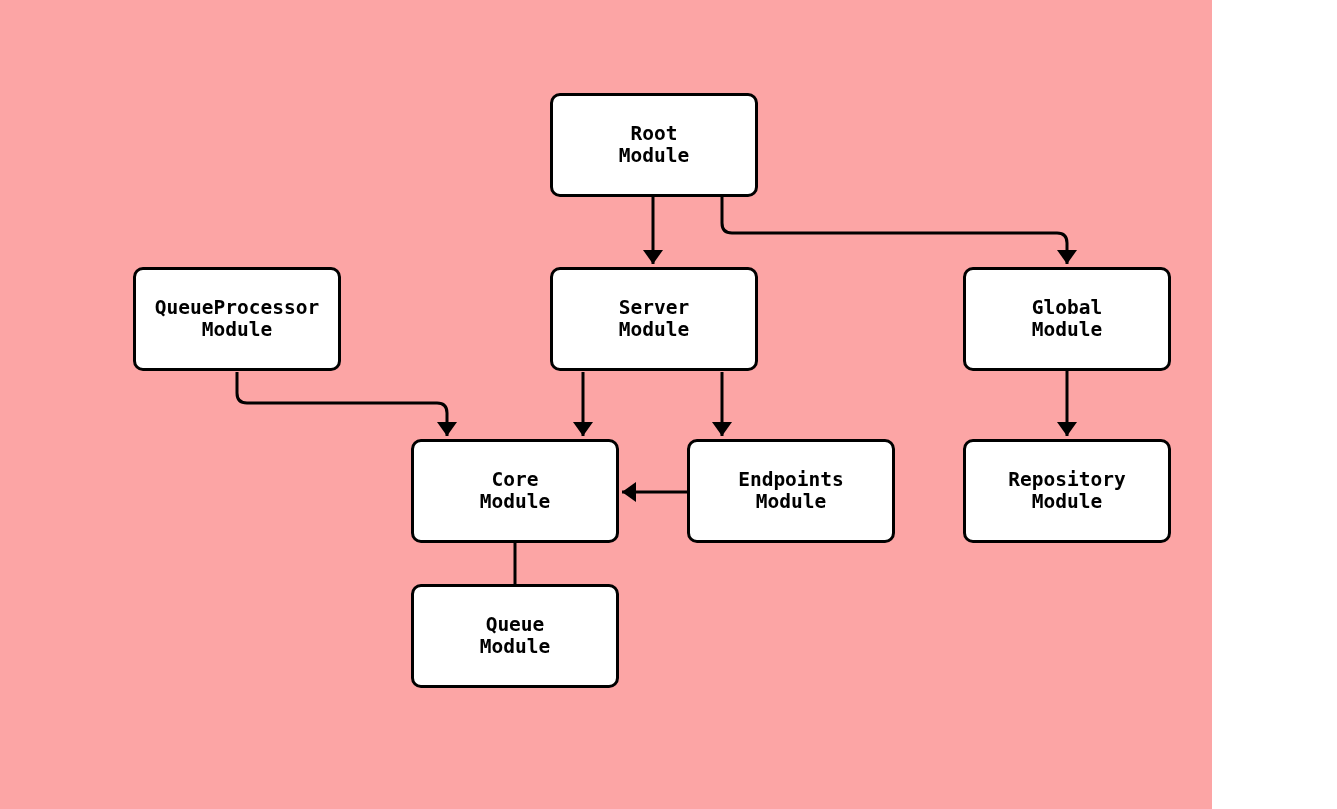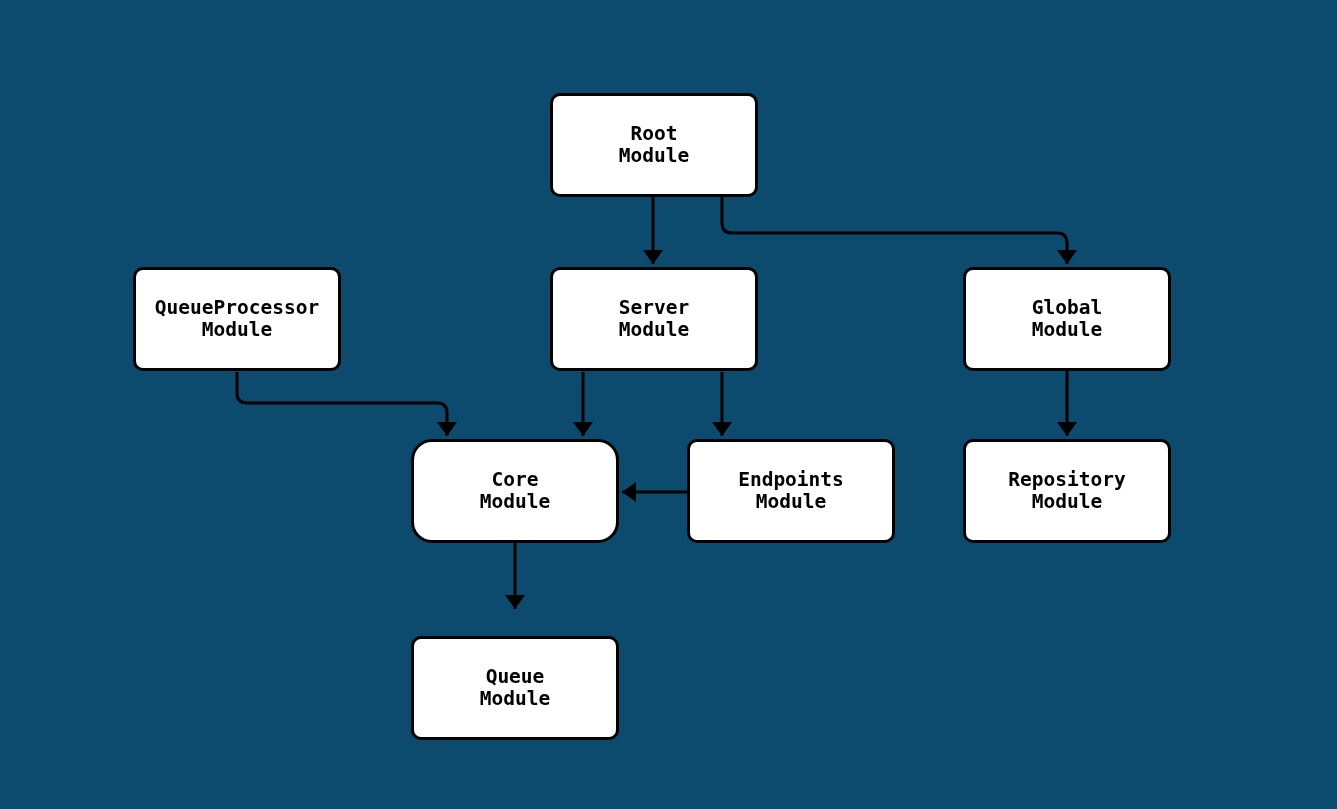--- a/index.html
+++ b/index.html
@@ -3,23 +3,23 @@
 <meta charset="utf-8">
 <style>
   html, body {
     margin: 0;
     padding: 0;
     background: #ffffff;
     font-family: "DejaVu Sans Mono", "Liberation Mono", monospace;
   }
   .canvas {
     position: relative;
-    width: 1337px;
+    width: 1212px;
     height: 809px;
-    background: #0c4a6e;
+    background: #fca5a5;
     overflow: hidden;
   }
   .edges {
     position: absolute;
     left: 0;
     top: 0;
     width: 1337px;
     height: 809px;
   }
   .edges path {
@@ -43,24 +43,24 @@
     font-weight: bold;
     font-size: 19.5px;
     line-height: 22px;
     color: #000000;
   }
   
   .pos-root          { left: 550px; top: 93px;  }
   .pos-queueprocessor{ left: 133px; top: 267px; }
   .pos-server        { left: 550px; top: 267px; text-align: right; }
   .pos-global        { left: 963px; top: 267px; text-align: right; }
-  .pos-core          { left: 411px; top: 439px; border-radius: 21px; }
+  .pos-core          { left: 411px; top: 439px; }
   .pos-endpoints     { left: 687px; top: 439px; text-align: right; }
   .pos-repository    { left: 963px; top: 439px; }
-  .pos-queue         { left: 411px; top: 636px; }
+  .pos-queue         { left: 411px; top: 584px; }
 </style>
 </head>
 <body>
 
 <div class="canvas">
 
   <svg class="edges" viewBox="0 0 1337 809" xmlns="http://www.w3.org/2000/svg">
     <defs>
       <marker id="arrow" markerUnits="userSpaceOnUse" markerWidth="16" markerHeight="22" viewBox="0 0 16 22" refX="15" refY="11" orient="auto">
         <path d="M1,1 L15,11 L1,21 Z" fill="#000000" stroke="none" style="fill:#000000;stroke:none"></path>

